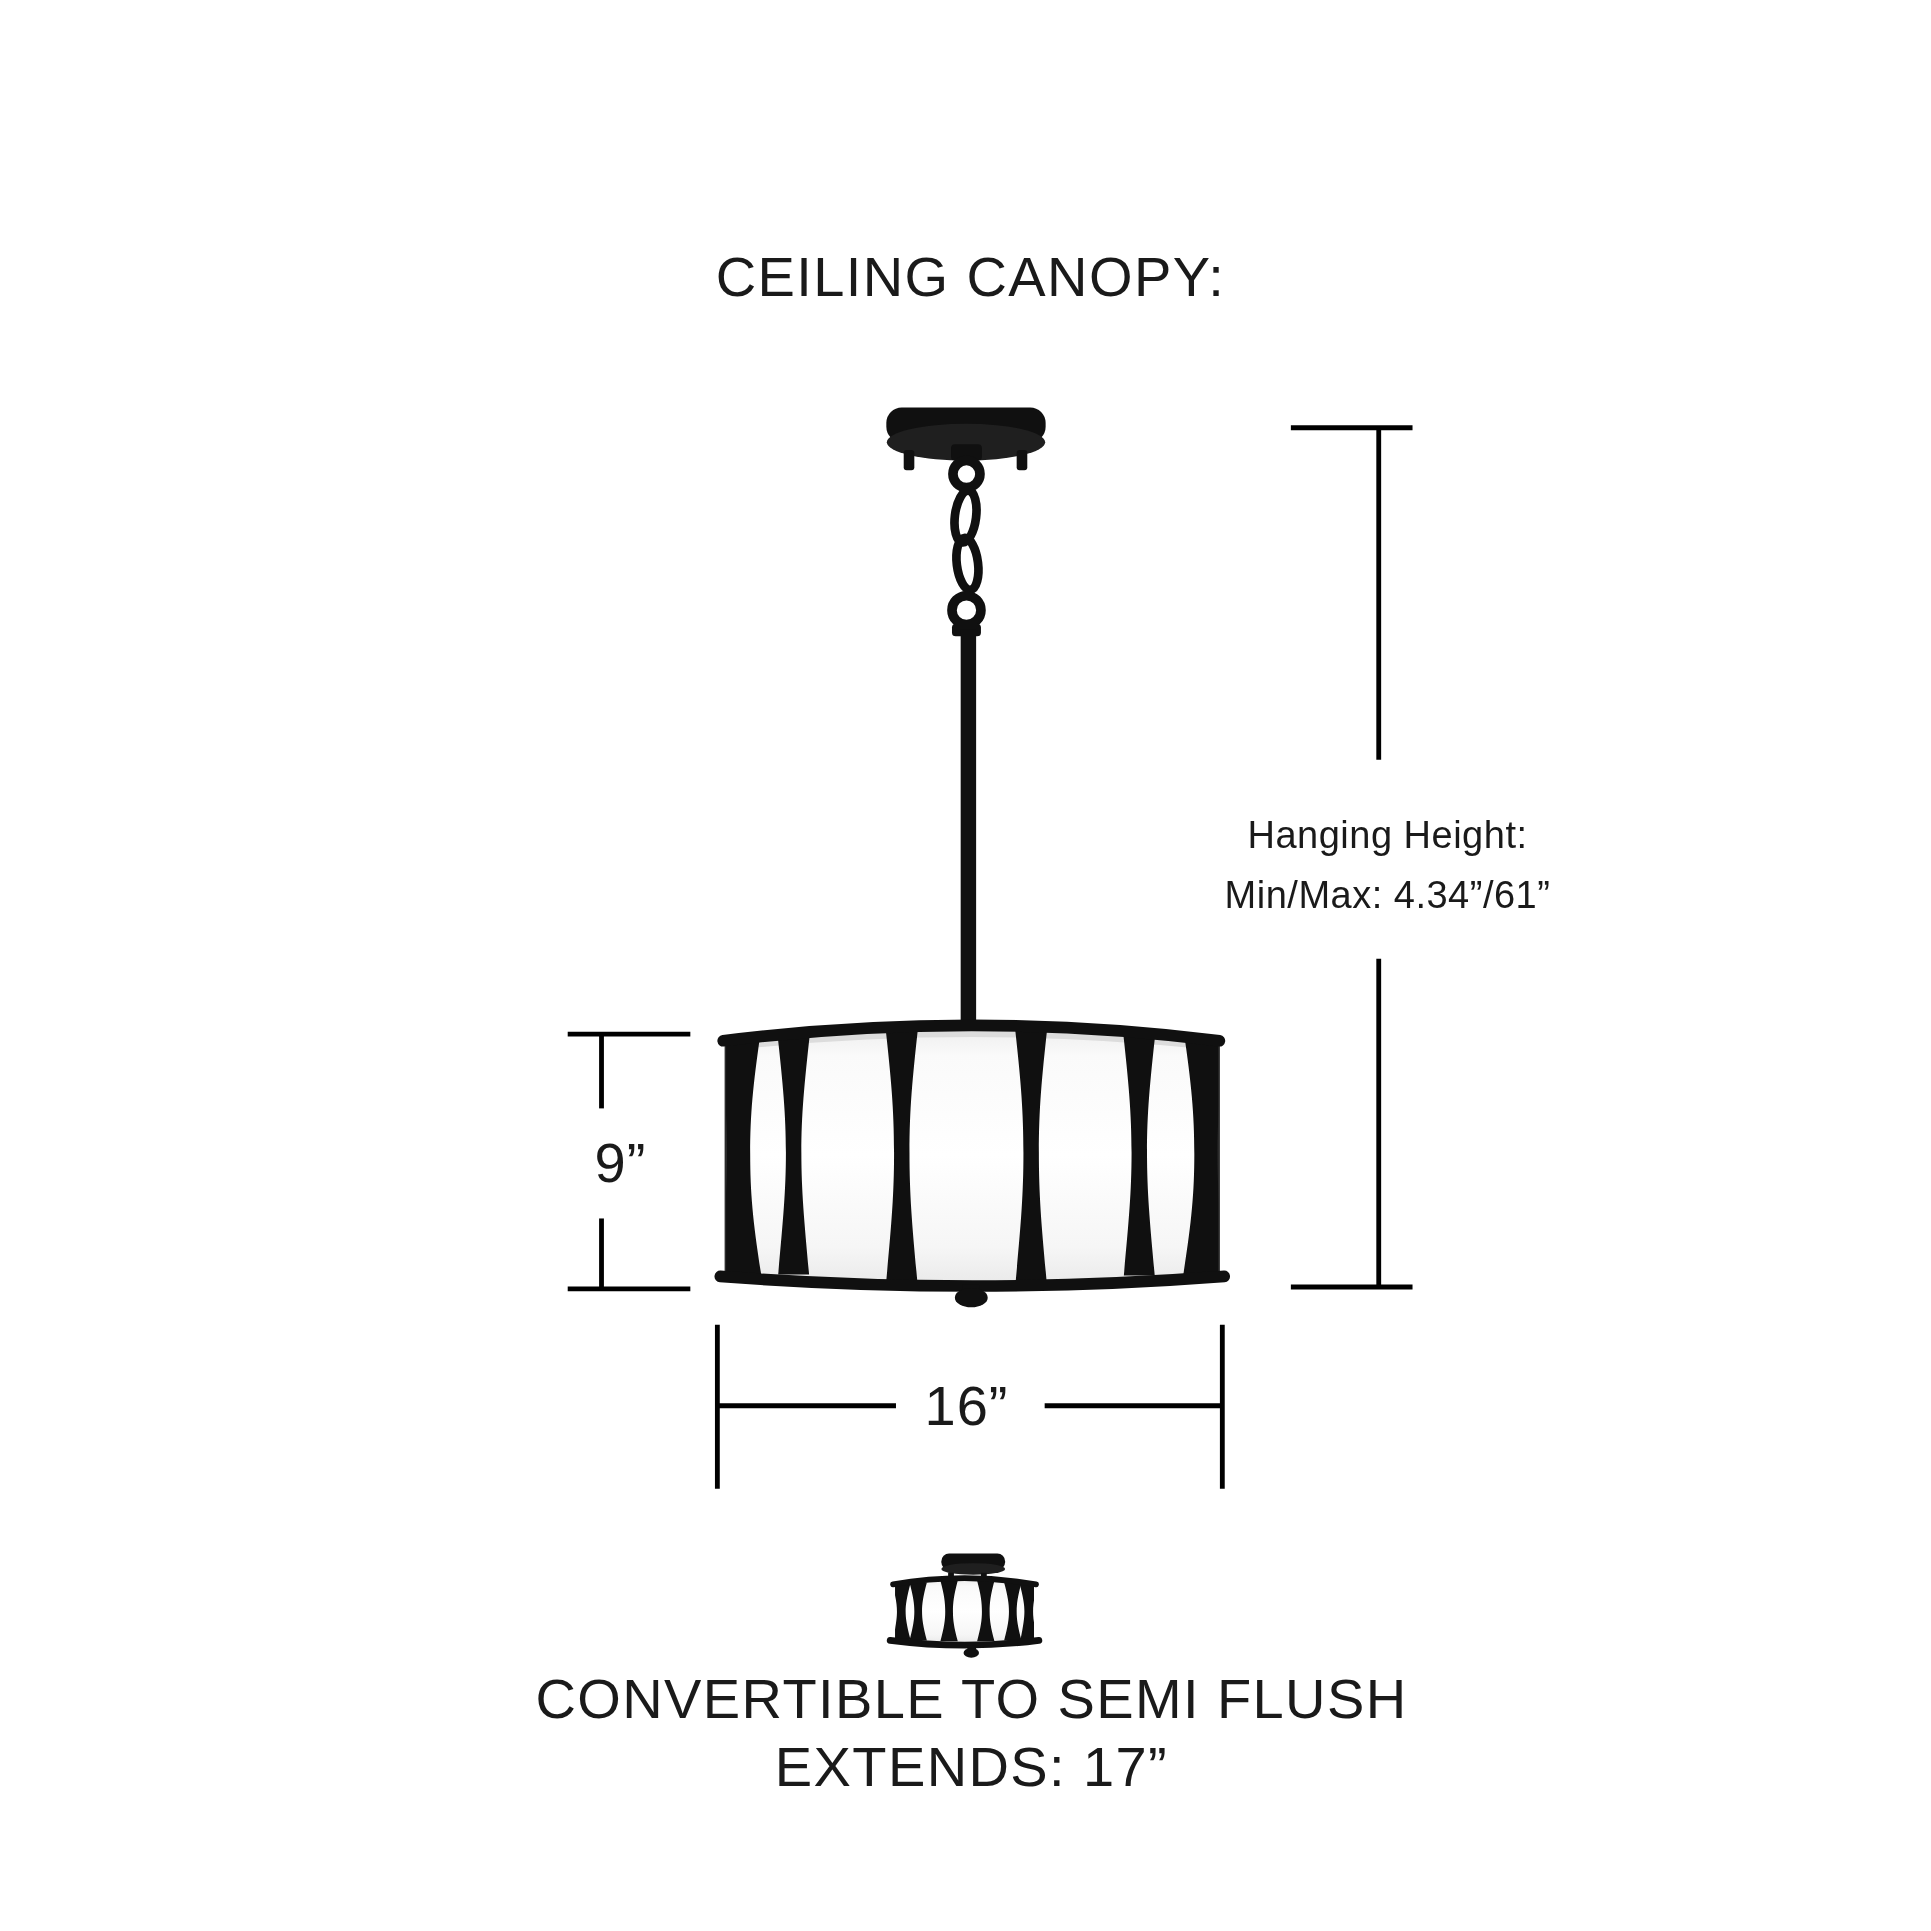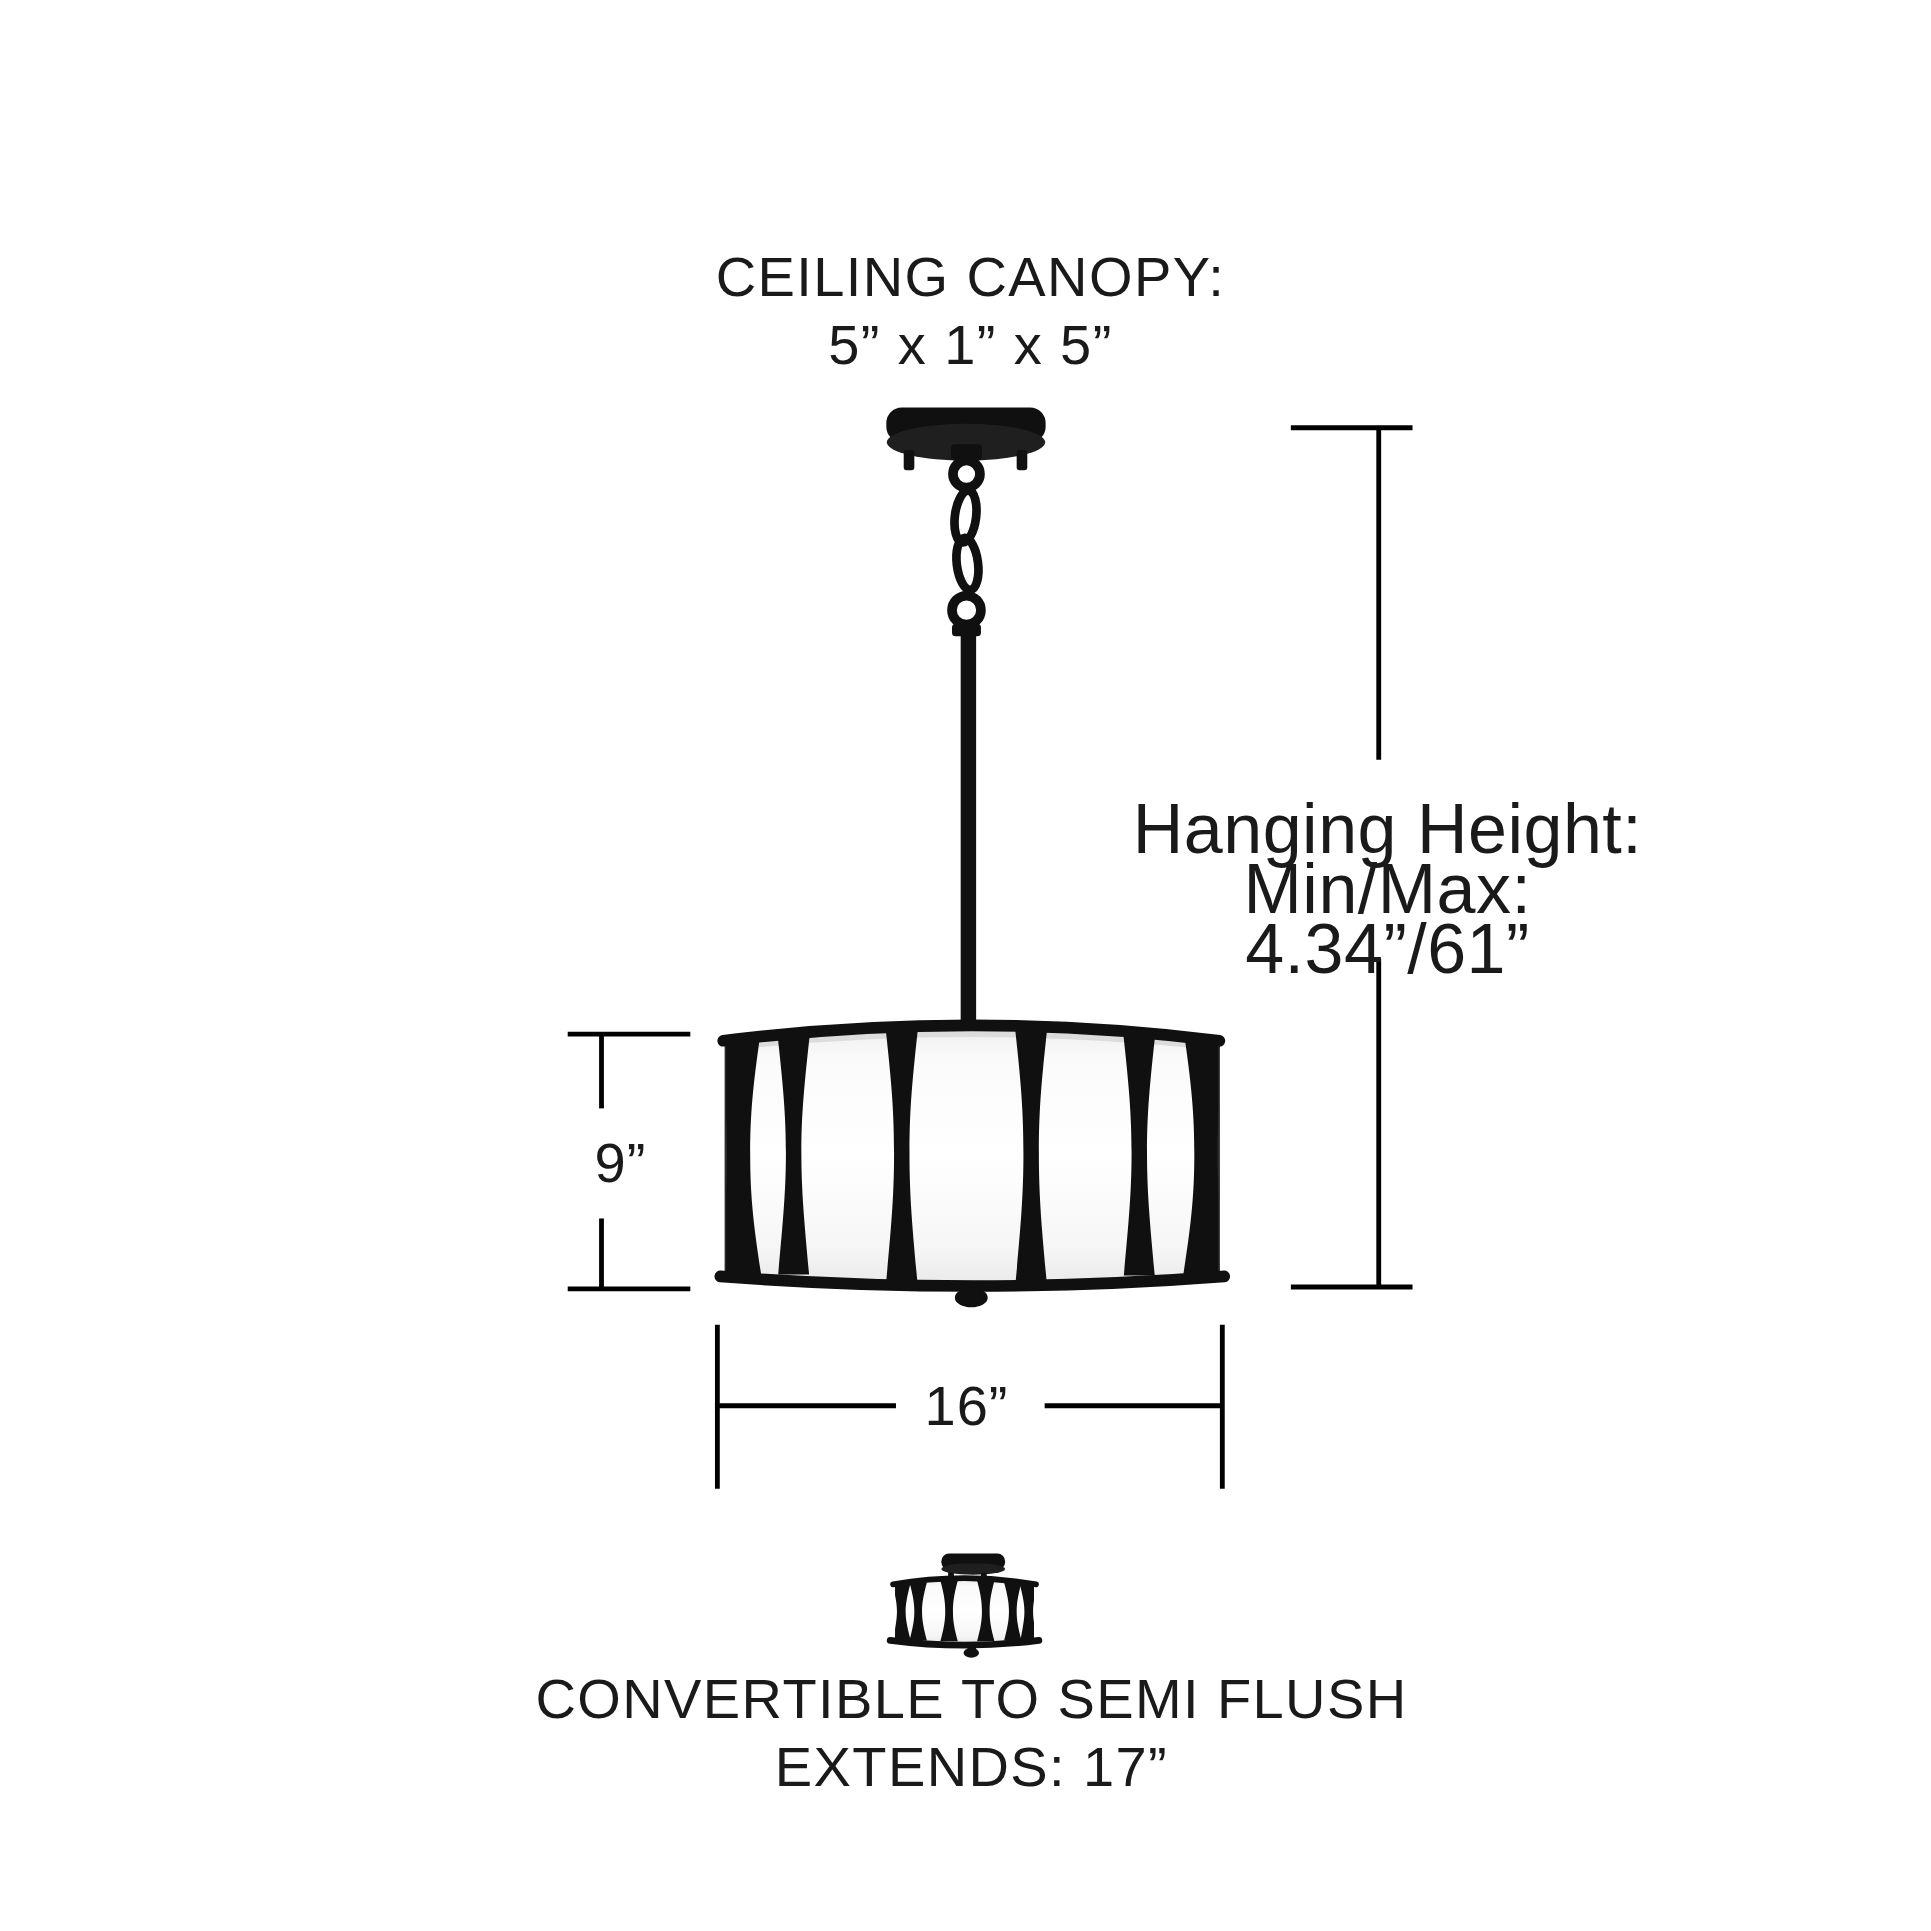--- a/index.html
+++ b/index.html
@@ -21,21 +21,21 @@
   }
   .fig{position:absolute;inset:0;width:1931px;height:1931px;}
   .label{
     position:absolute;
     text-align:center;
     color:var(--text);
     font-weight:400;
   }
   .label .ln{display:block;}
   .caps{font-size:56px;line-height:68px;letter-spacing:1.4px;text-align:center;}
-  .mixed{font-size:70px;line-height:60px;letter-spacing:0.5px;}
+  .mixed{font-size:38px;line-height:60px;letter-spacing:0.5px;margin-top:6px;}
   .dimnum{font-size:56px;line-height:58px;letter-spacing:1px;}
   #title-label{left:391px;top:243px;width:1159px;}
   #hanging-label{left:1098px;top:799px;width:579px;}
   #height-label{left:524px;top:1134px;width:193px;}
   #width-label{left:870px;top:1377px;width:193px;}
   #convertible-label{left:392px;top:1665px;width:1159px;}
   
   .ink-fill{fill:var(--ink);}
   .ink-soft-fill{fill:var(--ink-soft);}
   .ink-stroke{stroke:var(--ink);fill:none;}
@@ -147,21 +147,20 @@
       </g>
       <path class="ink-stroke" d="M925,1641 Q999,1628 1073,1641" stroke-width="6" stroke-linecap="round"></path>
       <path class="ink-stroke" d="M922,1699 Q999,1709 1076,1699" stroke-width="7" stroke-linecap="round"></path>
       <rect class="ink-fill" x="1002" y="1704" width="9" height="6"></rect>
       <ellipse class="ink-fill" cx="1006" cy="1712" rx="8" ry="5"></ellipse>
     </g>
   </svg>
 
   <div class="label caps" id="title-label">
     <span class="ln">CEILING CANOPY:</span>
-    <span class="ln">5” x 1” x 5”</span>
   </div>
 
   <div class="label mixed" id="hanging-label">
     <span class="ln">Hanging Height:</span>
     <span class="ln">Min/Max: 4.34”/61”</span>
   </div>
 
   <div class="label dimnum" id="height-label">9”</div>
 
   <div class="label dimnum" id="width-label">16”</div>

